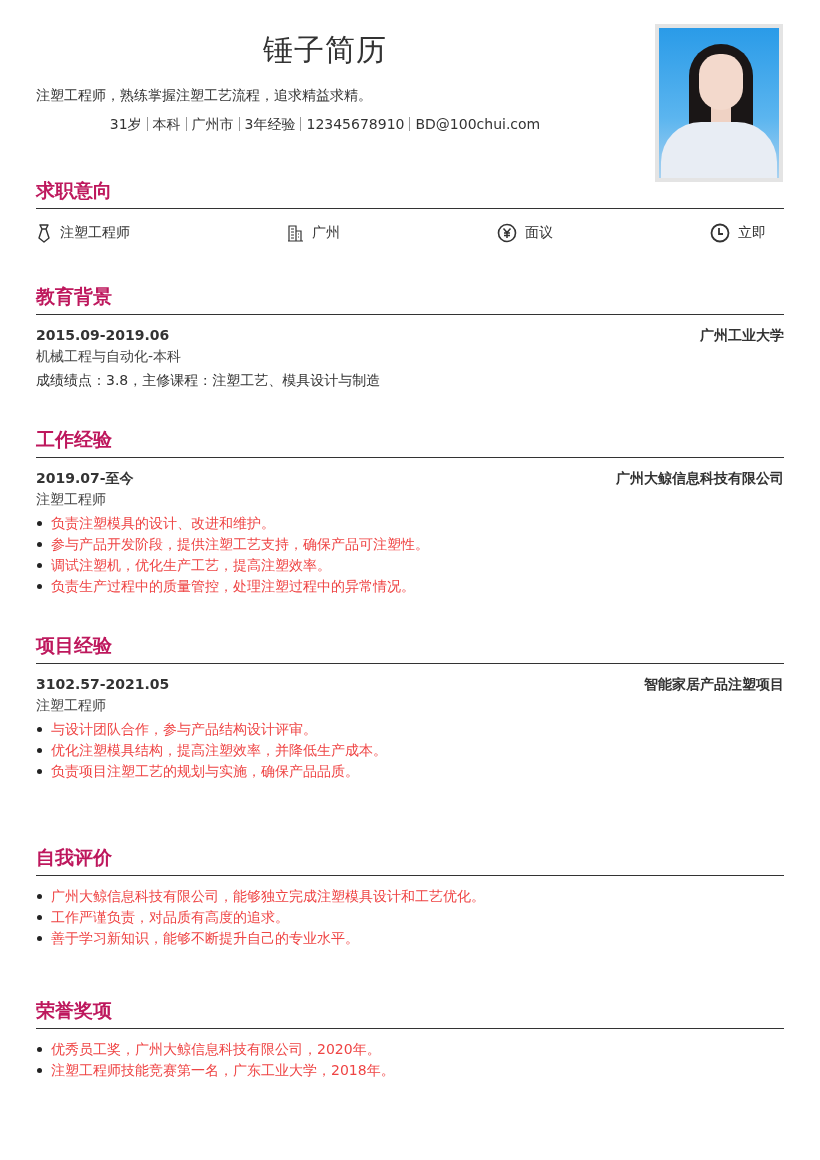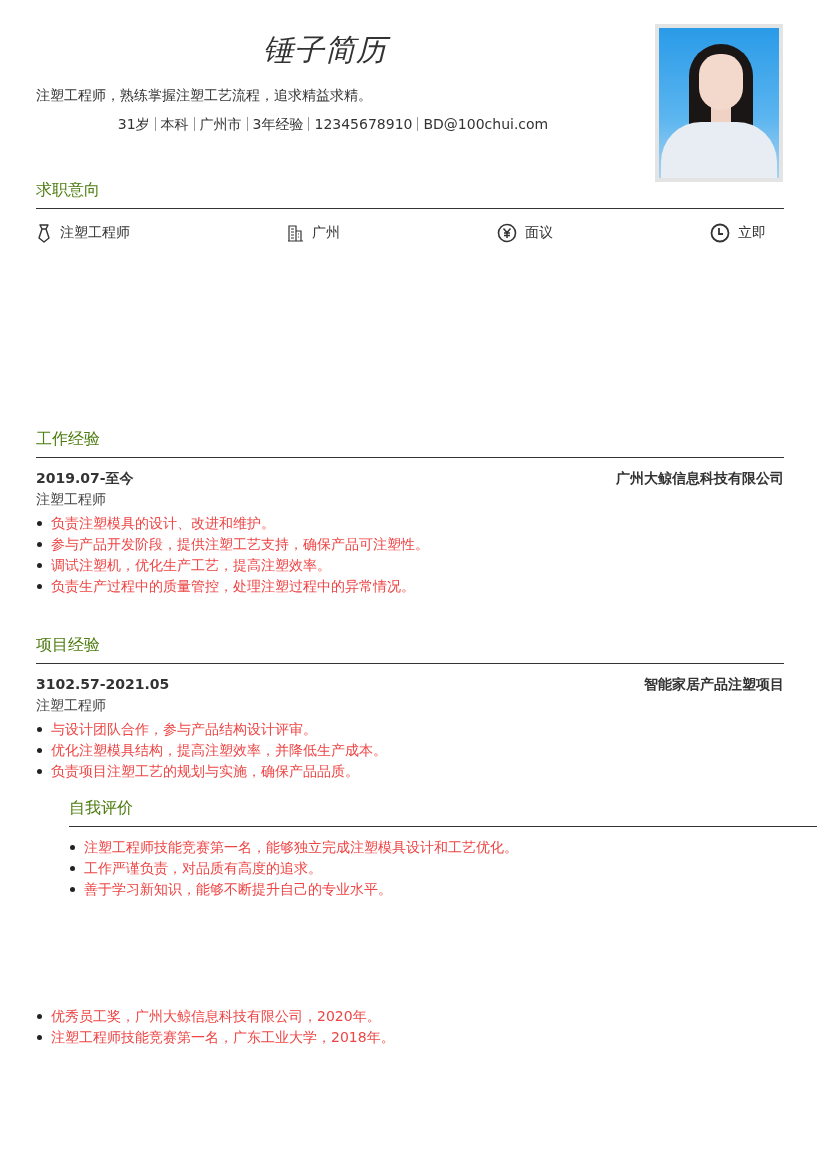--- a/index.html
+++ b/index.html
@@ -9,28 +9,28 @@
     color: #333333;
     position: relative;
     overflow: hidden;
   }
   .page { position: relative; width: 820px; height: 1160px; padding: 0 36px; }
 
   
   .header { position: relative; height: 190px; }
   .name {
     position: absolute; left: 0; width: 578px; top: 30px;
-    text-align: center; font-size: 30px; color: #333; letter-spacing: 1px; font-style: italic;
+    text-align: center; font-size: 30px; color: #333; letter-spacing: 1px;
   }
   .summary {
     position: absolute; left: 0; width: 578px; top: 87px;
     text-align: left; font-size: 14px; color: #333;
   }
   .info-line {
-    position: absolute; left: 8px; width: 578px; top: 116px;
+    position: absolute; left: 0; width: 578px; top: 116px;
     text-align: center; font-size: 14px; color: #333;
   }
   .info-line .sep { display: inline-block; width: 1px; height: 14px; background: #999; vertical-align: -2px; margin: 0 5px; }
   .photo {
     position: absolute; left: 619px; top: 24px; width: 128px; height: 158px;
     background: #e4e4e4; padding: 4px;
   }
   .photo-inner {
     width: 100%; height: 100%;
     background: linear-gradient(180deg, #2a9be8 0%, #5bb5ef 60%, #a9d2f1 100%);
@@ -48,21 +48,21 @@
     position: absolute; left: 52px; top: 78px; width: 20px; height: 20px; background: #efd2c4;
   }
   .photo-body {
     position: absolute; left: 2px; top: 94px; width: 116px; height: 70px;
     background: #e8edf4; border-radius: 40px 40px 0 0;
   }
 
   
   .section { position: absolute; left: 36px; width: 748px; }
   .section-title {
-    font-size: 16px; font-weight: normal; color: #4d7c0f; height: 33px; line-height: 28px;
+    font-size: 19px; font-weight: bold; color: #be185d; height: 33px; line-height: 28px;
     border-bottom: 1.5px solid #333;
   }
   .row { display: flex; justify-content: space-between; align-items: baseline; }
   .date { font-size: 14px; font-weight: bold; color: #333; }
   .org { font-size: 14px; font-weight: bold; color: #333; }
   .sub { font-size: 14px; color: #444; margin-top: 3px; }
   .line { font-size: 14px; color: #333; margin-top: 6px; }
   ul.bullets { list-style: none; margin-top: 4px; }
   ul.bullets li { font-size: 14px; color: #ef4444; line-height: 21px; position: relative; padding-left: 15px; }
   ul.bullets li::before {
@@ -120,20 +120,29 @@
       <div class="intent-item">
         <svg width="20" height="20" viewBox="0 0 20 20">
             <circle cx="10" cy="10" r="8.5" fill="none" stroke="#333" stroke-width="1.8"></circle>
             <path d="M9 5 V11 H13" fill="none" stroke="#333" stroke-width="1.8"></path>
           </svg>
         <span>立即</span>
       </div>
     </div>
   </div>
 
+  <div class="section" style="top:282px;">
+    <div class="section-title">教育背景</div>
+    <div class="row" style="margin-top:12px;">
+      <span class="date">2015.09-2019.06</span>
+      <span class="org">广州工业大学</span>
+    </div>
+    <div class="sub">机械工程与自动化-本科</div>
+    <div class="line">成绩绩点：3.8，主修课程：注塑工艺、模具设计与制造</div>
+  </div>
 
   <div class="section" style="top:425px;">
     <div class="section-title">工作经验</div>
     <div class="row" style="margin-top:12px;">
       <span class="date">2019.07-至今</span>
       <span class="org">广州大鲸信息科技有限公司</span>
     </div>
     <div class="sub">注塑工程师</div>
     <ul class="bullets">
       <li>负责注塑模具的设计、改进和维护。</li>
@@ -150,29 +159,30 @@
       <span class="org">智能家居产品注塑项目</span>
     </div>
     <div class="sub">注塑工程师</div>
     <ul class="bullets">
       <li>与设计团队合作，参与产品结构设计评审。</li>
       <li>优化注塑模具结构，提高注塑效率，并降低生产成本。</li>
       <li>负责项目注塑工艺的规划与实施，确保产品品质。</li>
     </ul>
   </div>
 
-  <div class="section" style="top:794px;margin-left:33px;">
+  <div class="section" style="top:843px;">
     <div class="section-title">自我评价</div>
     <ul class="bullets" style="margin-top:10px;">
-      <li>注塑工程师技能竞赛第一名，能够独立完成注塑模具设计和工艺优化。</li>
+      <li>广州大鲸信息科技有限公司，能够独立完成注塑模具设计和工艺优化。</li>
       <li>工作严谨负责，对品质有高度的追求。</li>
       <li>善于学习新知识，能够不断提升自己的专业水平。</li>
     </ul>
   </div>
 
   <div class="section" style="top:996px;">
+    <div class="section-title">荣誉奖项</div>
     <ul class="bullets" style="margin-top:10px;">
       <li>优秀员工奖，广州大鲸信息科技有限公司，2020年。</li>
       <li>注塑工程师技能竞赛第一名，广东工业大学，2018年。</li>
     </ul>
   </div>
 
 </div>
 
 </body></html>

